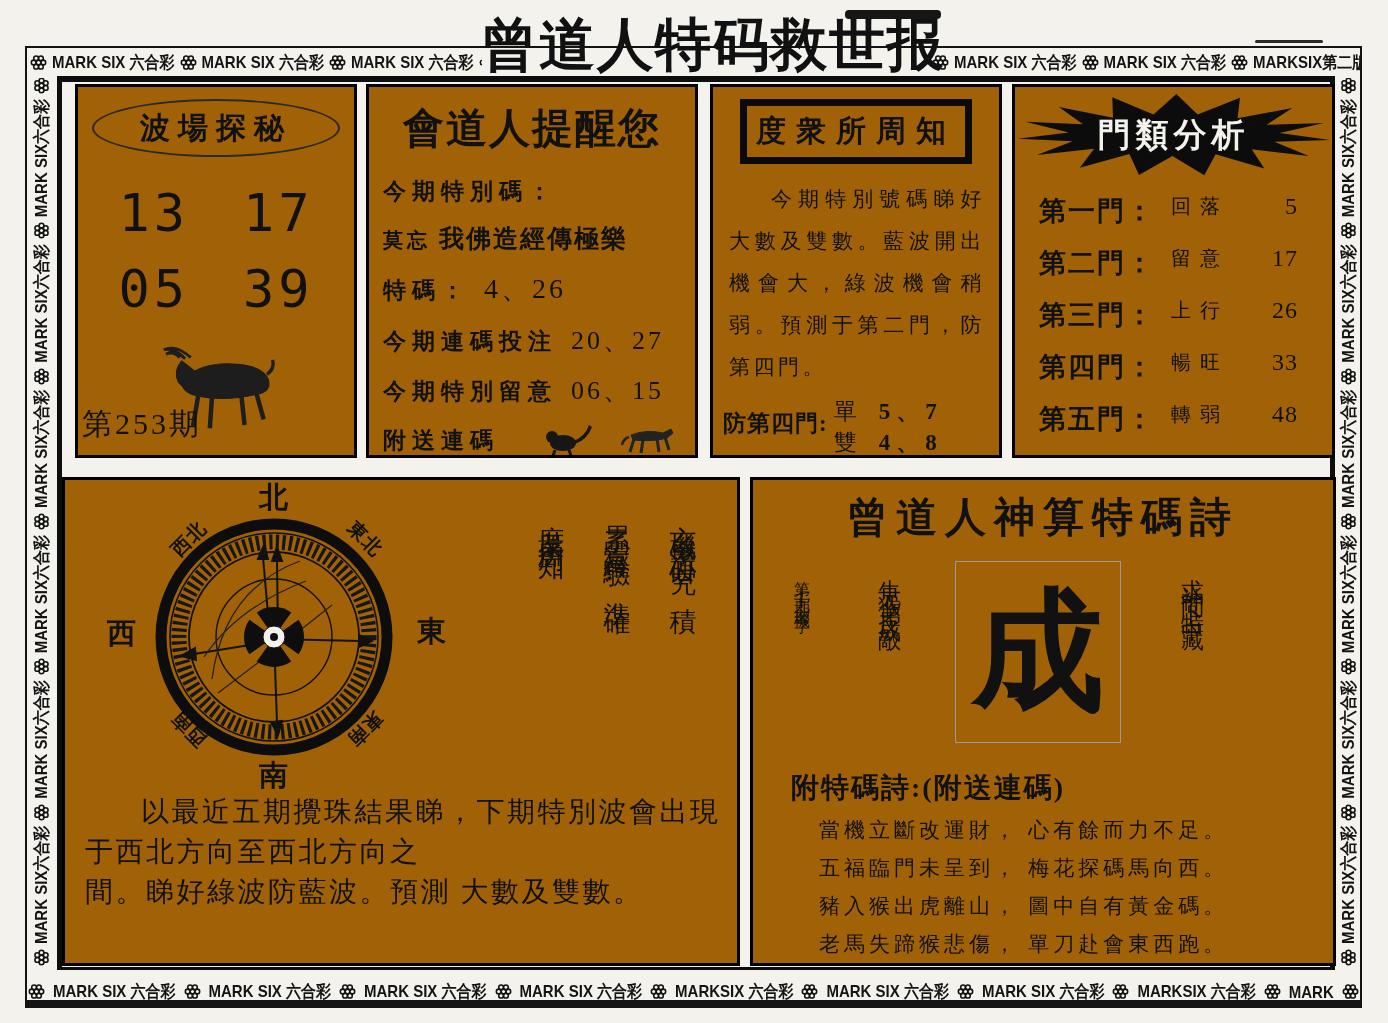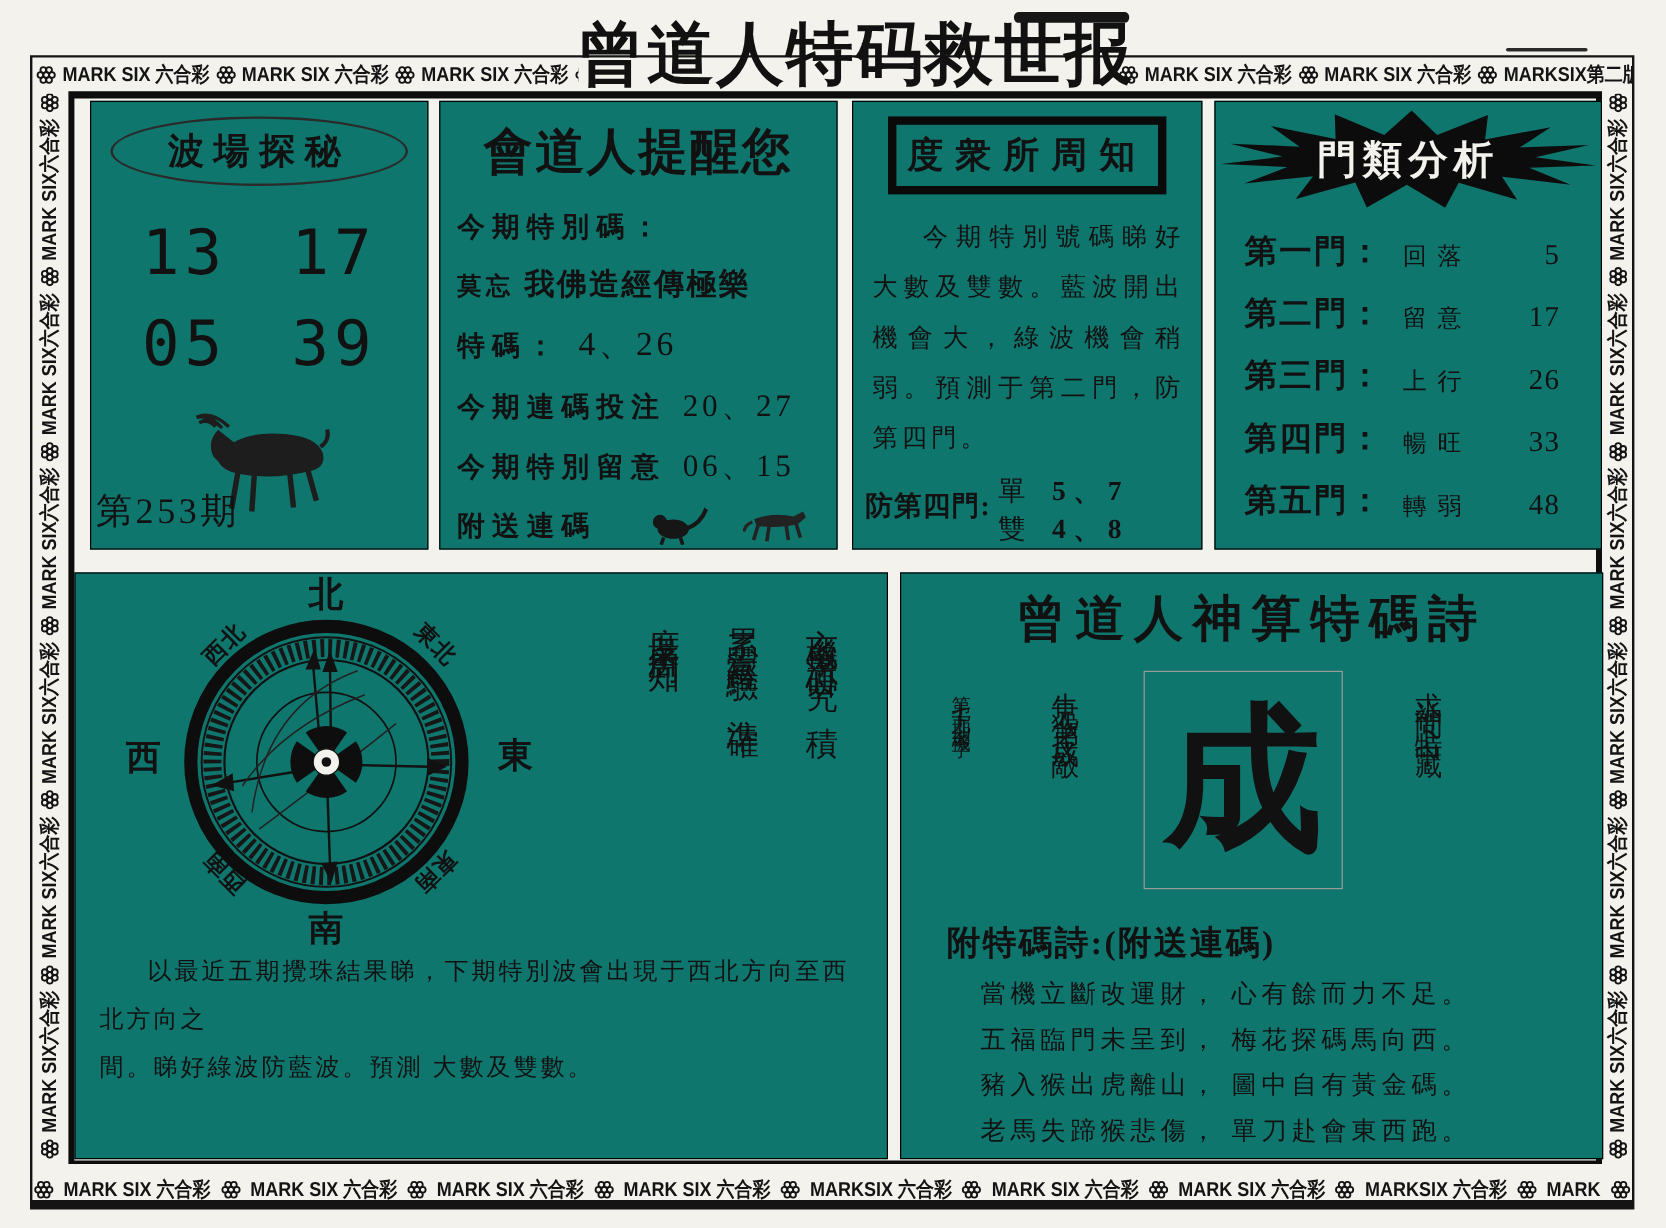--- a/index.html
+++ b/index.html
@@ -26,21 +26,21 @@
   .band-left-holder{left:26px;}
   .band-right-holder{left:1333px;}
   .band-rot{position:absolute;left:0;top:0;width:888px;height:30px;
     transform:translate(0,888px) rotate(-90deg);transform-origin:0 0;}
   
   .masthead{position:absolute;left:478px;top:8px;width:470px;text-align:center;
     font-size:56px;font-weight:900;letter-spacing:2px;transform:scaleY(1.02);}
   .smudge1{position:absolute;left:845px;top:10px;width:96px;height:9px;background:#161616;border-radius:4px;}
   .smudge2{position:absolute;left:1255px;top:40px;width:68px;height:3px;background:#2a2a2a;border-radius:2px;}
   
-  .nbox{position:absolute;box-sizing:border-box;border:1px solid #000000;background:#0f766e;overflow:hidden;}
+  .nbox{position:absolute;box-sizing:border-box;border:3px solid #000000;background:#a16207;overflow:hidden;}
   
   .box1{left:75px;top:84px;width:282px;height:374px;}
   .oval{margin:12px auto 0;width:244px;height:54px;border:2px solid #2a2a2a;border-radius:50%;
     display:flex;align-items:center;justify-content:center;font-size:30px;letter-spacing:8px;font-weight:600;}
   .nums{display:flex;justify-content:center;gap:54px;font-family:"DejaVu Sans Mono",monospace;
     font-size:52px;letter-spacing:4px;}
   .nums.r1{margin-top:26px;} .nums.r2{margin-top:16px;}
   .goat-wrap{display:flex;justify-content:center;margin-top:24px;}
   .issue{position:absolute;left:4px;bottom:10px;font-size:30px;letter-spacing:3px;}
   
@@ -61,42 +61,42 @@
   .b3-tail{display:flex;margin:8px 0 0 10px;align-items:flex-start;}
   .b3-tail-label{font-size:23px;font-weight:800;letter-spacing:1px;margin-top:12px;}
   .b3-tail-col{margin-left:6px;font-size:23px;line-height:31px;}
   .b3-tail-col .tl{letter-spacing:0;} .b3-tail-col .tn{margin-left:22px;letter-spacing:6px;font-weight:bold;}
   
   .box4{left:1012px;top:84px;width:323px;height:374px;}
   .burst{position:relative;margin:4px auto 0;width:316px;height:86px;}
   .burst svg{position:absolute;left:0;top:0;}
   .burst-label{position:absolute;left:0;top:22px;width:100%;text-align:center;color:#f3f2ed;
     font-size:33px;font-weight:800;letter-spacing:5px;}
-  .b4-row{display:flex;align-items:flex-end;margin:16px 34px 0 24px;}
+  .b4-row{display:flex;align-items:flex-start;margin:16px 34px 0 24px;}
   .b4-label{font-size:27px;font-weight:800;letter-spacing:2px;}
   .b4-word{font-size:20px;margin-left:16px;letter-spacing:9px;}
   .b4-num{font-size:24px;margin-left:auto;letter-spacing:1px;}
   
   .box5{left:62px;top:477px;width:678px;height:489px;}
   .b5-title{text-align:center;font-size:39px;font-weight:800;letter-spacing:3px;margin-top:10px;}
   .b5-mid{position:relative;height:304px;margin-top:4px;}
   .compass-wrap{position:absolute;left:8px;top:0;width:400px;height:304px;}
   .compass-svg{position:absolute;left:76px;top:28px;}
   .dir{position:absolute;font-weight:700;}
   .dir.main{font-size:29px;}
   .dir.diag{font-size:19px;letter-spacing:1px;}
   .d-n{left:186px;top:-6px;} .d-s{left:186px;top:272px;}
   .d-w{left:34px;top:130px;} .d-e{left:344px;top:128px;}
   .d-nw{left:96px;top:42px;transform:rotate(-45deg);}
   .d-ne{left:272px;top:42px;transform:rotate(45deg);}
   .d-sw{left:96px;top:232px;transform:rotate(-135deg);}
   .d-se{left:272px;top:232px;transform:rotate(135deg);}
   .v-cols{position:absolute;right:36px;top:20px;height:276px;display:flex;flex-direction:row-reverse;gap:30px;}
   .v-col{writing-mode:vertical-rl;font-size:27px;letter-spacing:7px;}
-  .b5-para{margin:4px 16px 0 20px;font-size:20px;line-height:40px;letter-spacing:2.5px;}
+  .b5-para{margin:4px 16px 0 20px;font-size:28px;line-height:40px;letter-spacing:2.5px;}
   .b5-para .ind{text-indent:2em;}
   
   .box6{left:750px;top:477px;width:586px;height:489px;}
   .b6-title{text-align:center;font-size:41px;font-weight:700;letter-spacing:8px;margin-top:10px;}
   .b6-cols{display:flex;align-items:flex-start;margin:16px 0 0 38px;height:196px;}
   .b6-note{writing-mode:vertical-rl;font-size:16px;letter-spacing:5px;margin-top:8px;}
   .b6-pcol{writing-mode:vertical-rl;font-size:23px;letter-spacing:8px;}
   .b6-pcol.l{margin-left:62px;}
   .b6-pcol.r{margin-left:56px;}
   .big-box{width:166px;height:182px;box-sizing:border-box;border:1px solid #9a9a96;

